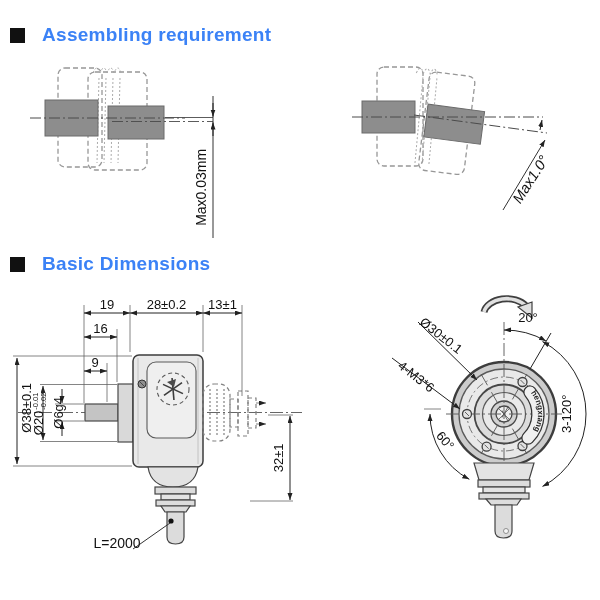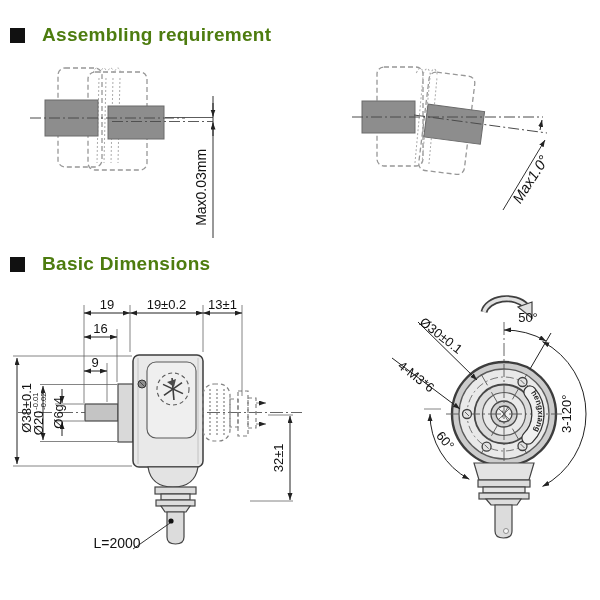--- a/index.html
+++ b/index.html
@@ -1,20 +1,20 @@
 <!DOCTYPE html>
 <html><head>
 <meta charset="utf-8">
 <style>
   html,body{margin:0;padding:0;background:#fff;}
   .canvas{position:relative;width:600px;height:600px;background:#fff;overflow:hidden;
           font-family:"Liberation Sans",sans-serif;}
   .linework{position:absolute;left:0;top:0;}
   .sq{position:absolute;width:15px;height:15px;background:#111;}
-  .title{position:absolute;font-size:19px;font-weight:600;color:#4d7c0f;letter-spacing:.3px;white-space:nowrap;}
+  .title{position:absolute;font-size:19px;font-weight:600;color:#3b82f6;letter-spacing:.3px;white-space:nowrap;}
   .lbl{position:absolute;font-size:13px;color:#111;text-align:center;white-space:nowrap;line-height:1.05;}
   .r90{transform:rotate(-90deg);}
   .tolwrap{display:inline-flex;flex-direction:column;font-size:7.5px;line-height:1.05;
            vertical-align:middle;margin-left:1px;text-align:left;}
 </style>
 </head>
 <body>
 
 <div class="canvas">
 
@@ -215,35 +215,35 @@
   <div class="sq" style="left:10px;top:28px;"></div>
   <div class="title" style="left:42px;top:24px;">Assembling requirement</div>
 
   <div class="sq" style="left:10px;top:257px;"></div>
   <div class="title" style="left:42px;top:253px;">Basic Dimensions</div>
 
   <div class="lbl r90" style="left:155px;top:180px;width:92px;font-size:14px;">Max0.03mm</div>
   <div class="lbl" style="left:489px;top:172px;width:84px;font-size:14.5px;font-style:italic;transform:rotate(-57deg);">Max1.0°</div>
 
   <div class="lbl" style="left:84px;top:298px;width:46px;">19</div>
-  <div class="lbl" style="left:130px;top:298px;width:73px;">19±0.2</div>
+  <div class="lbl" style="left:130px;top:298px;width:73px;">28±0.2</div>
   <div class="lbl" style="left:203px;top:298px;width:39px;">13±1</div>
   <div class="lbl" style="left:84px;top:322px;width:33px;">16</div>
   <div class="lbl" style="left:84px;top:356px;width:22px;">9</div>
 
   <div class="lbl r90" style="left:-17px;top:401px;width:88px;">Ø38±0.1</div>
   <div class="lbl r90" style="left:10px;top:406px;width:60px;">
     <span>Ø20</span><span class="tolwrap">
         <span>-0.01</span>
         <span>-0.02</span>
       </span>
   </div>
   <div class="lbl r90" style="left:37px;top:406px;width:44px;">Ø6g4</div>
   <div class="lbl r90" style="left:255px;top:451px;width:48px;">32±1</div>
   <div class="lbl" style="left:93px;top:536px;width:48px;font-size:14px;">L=2000</div>
 
   <div class="lbl" style="left:401px;top:329px;width:80px;transform:rotate(38deg);">Ø30±0.1</div>
   <div class="lbl" style="left:384px;top:370px;width:64px;transform:rotate(38deg);">4-M3*6</div>
-  <div class="lbl" style="left:511px;top:311px;width:34px;">50°</div>
+  <div class="lbl" style="left:511px;top:311px;width:34px;">20°</div>
   <div class="lbl r90" style="left:539px;top:407px;width:56px;">3-120°</div>
   <div class="lbl" style="left:429px;top:434px;width:32px;transform:rotate(50deg);">60°</div>
 
 </div>
 
 </body></html>

